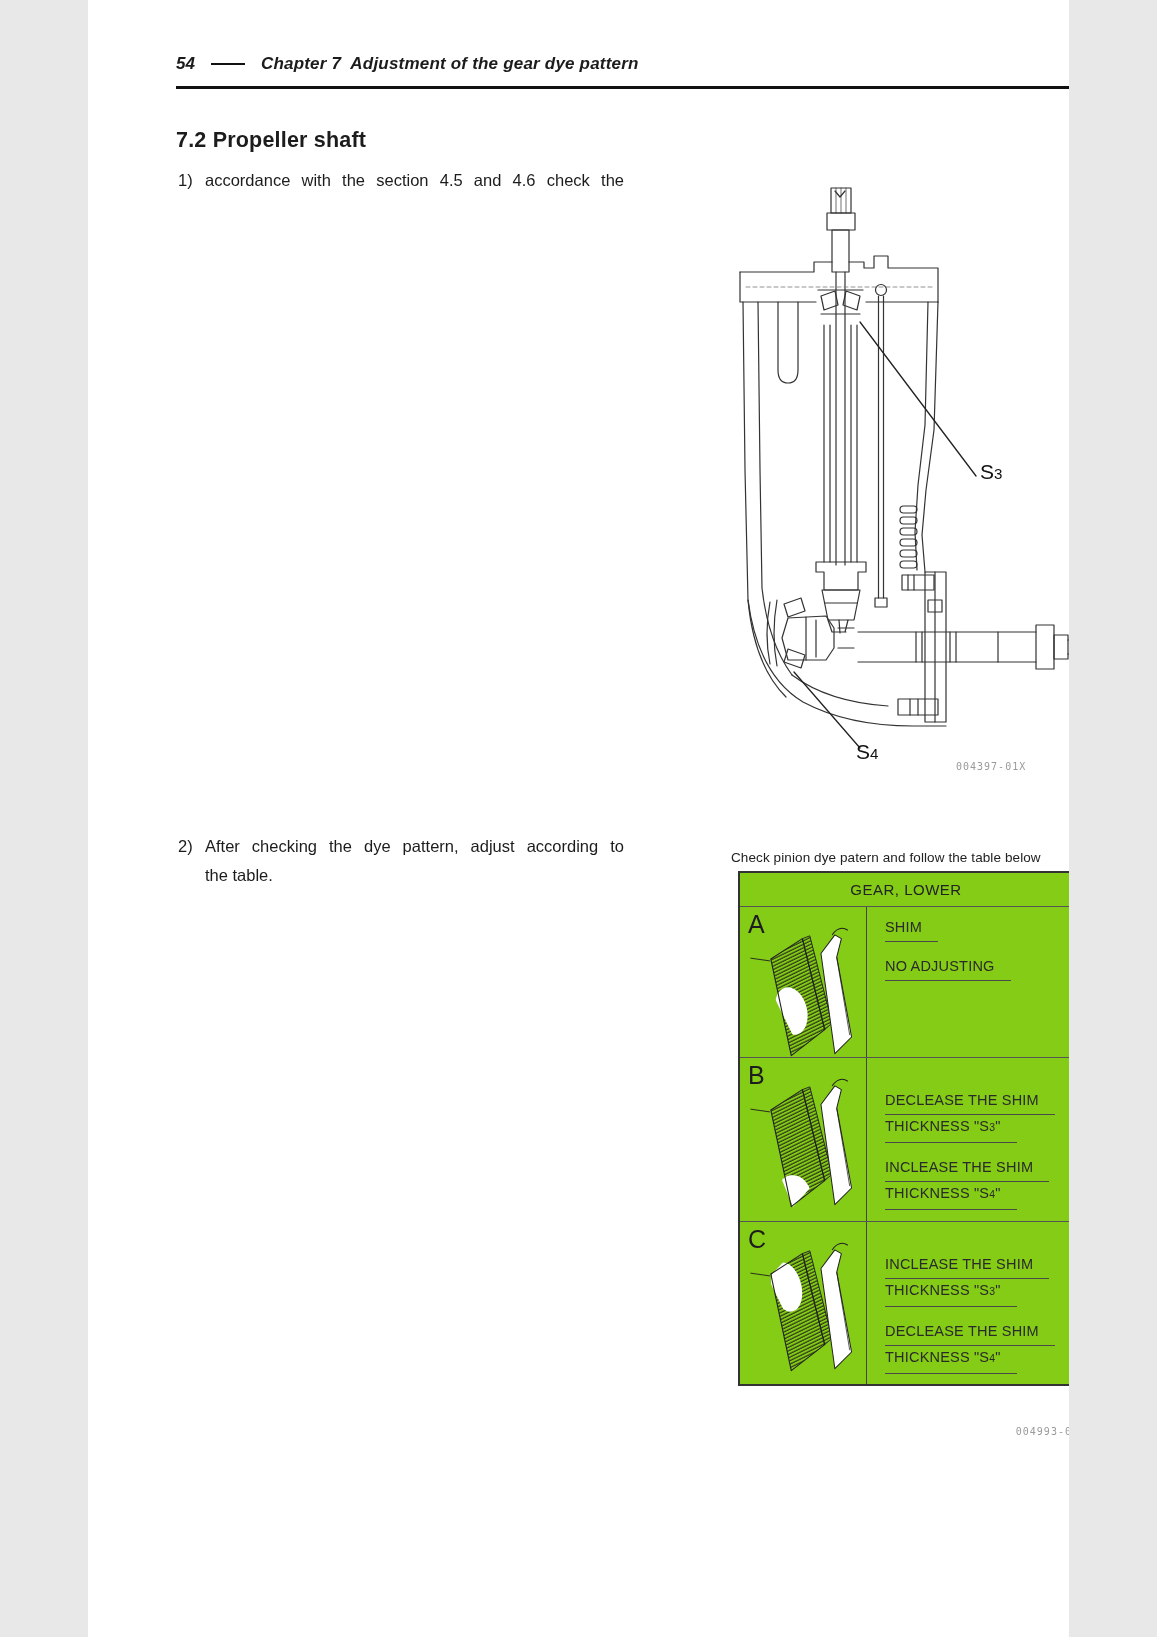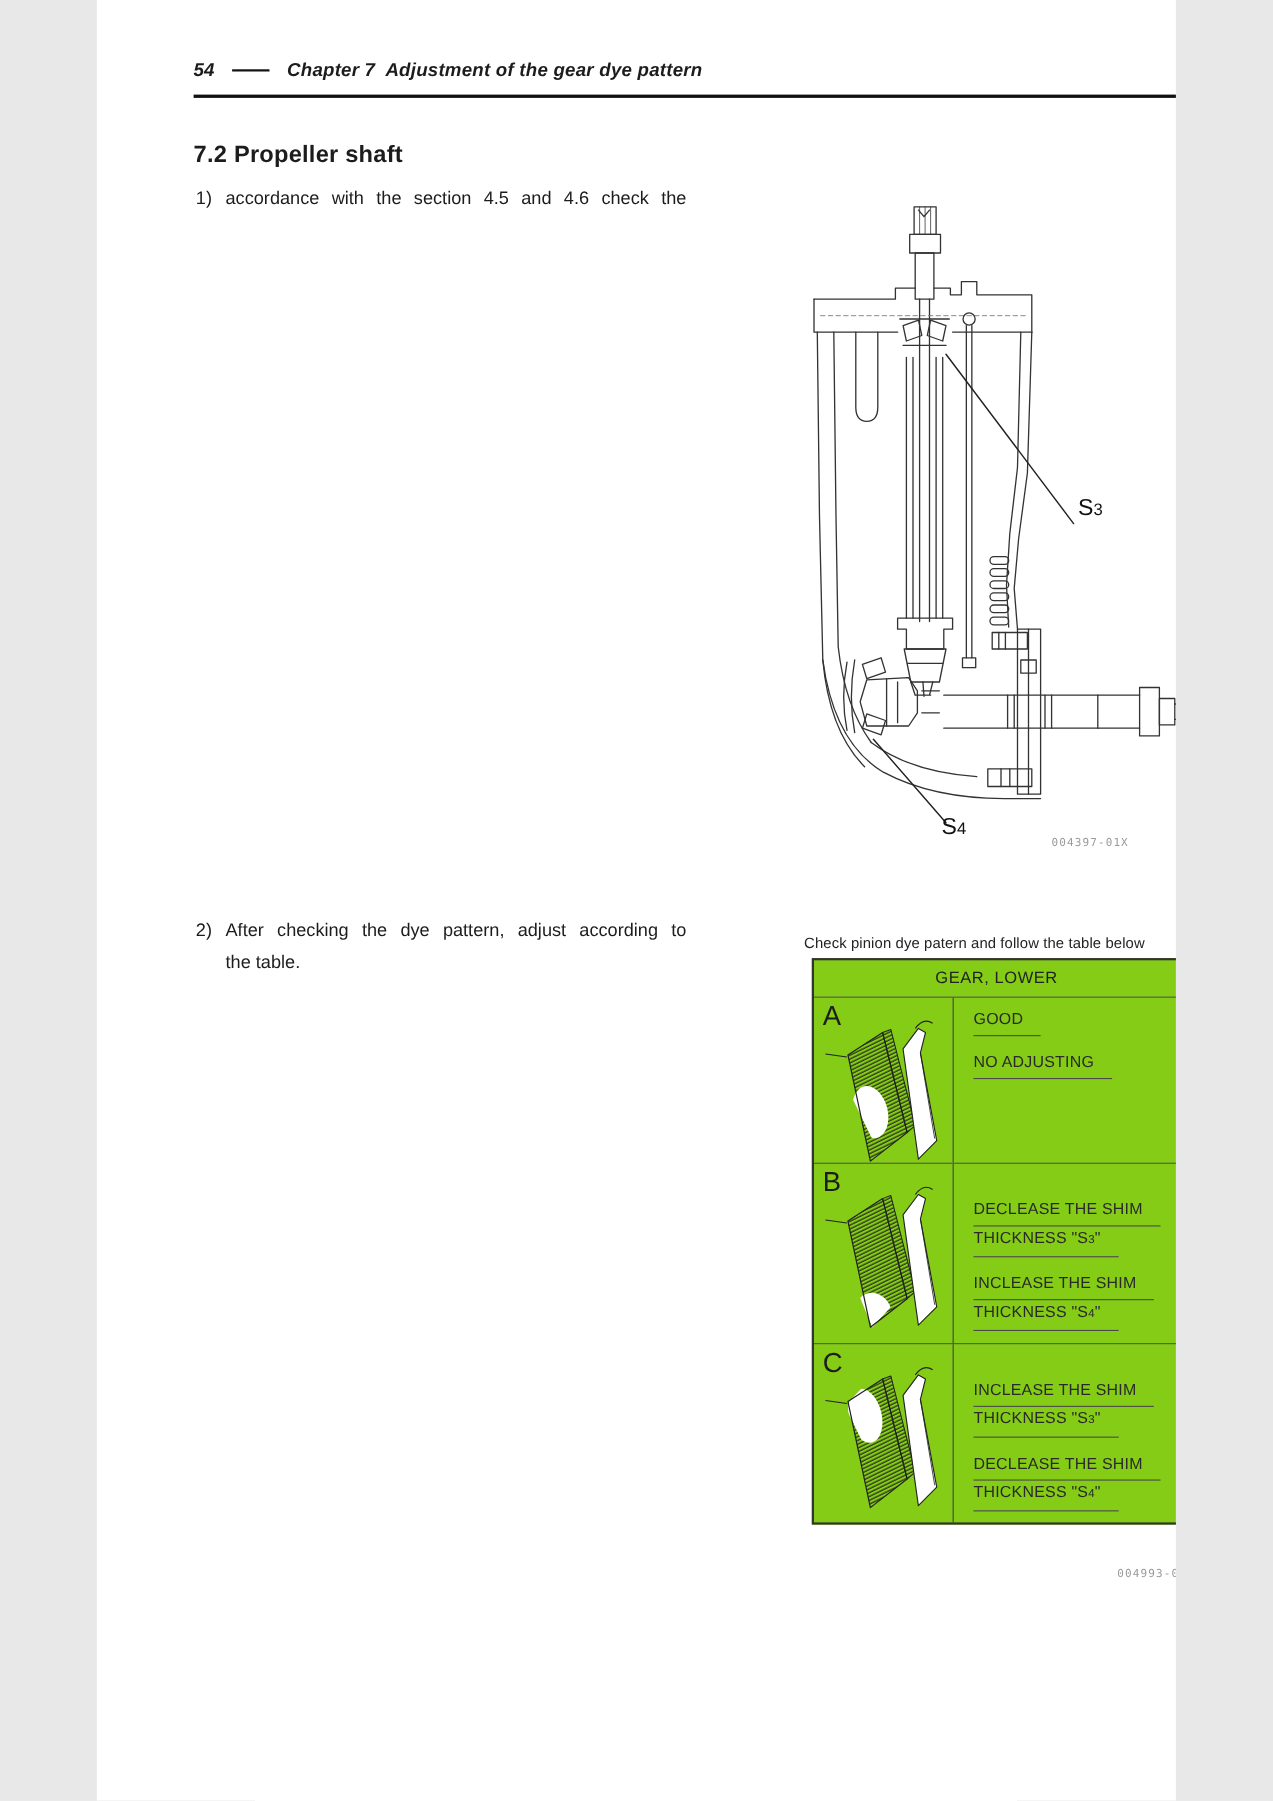--- a/index.html
+++ b/index.html
@@ -22,21 +22,21 @@
   .step .lines{width:419px;}
   .jline{text-align:justify; text-align-last:justify;}
   .lline{text-align:left;}
   .step1{left:90px; top:166px;}
   .step2{left:90px; top:832px;}
   .dig{font-size:.72em;}
   
   .figure{position:absolute; left:600px; top:170px; width:420px; height:640px;}
   .figure svg{position:absolute; left:0; top:0;}
   .fig-label{position:absolute; font-size:21px; color:#111;}
-  .fig-label-s3{left:292px; top:280px;}
+  .fig-label-s3{left:292px; top:290px;}
   .fig-label-s4{left:168px; top:570px;}
   .fig-code{position:absolute; left:268px; top:591px; font-family:"DejaVu Sans Mono", monospace;
             font-size:10px; color:#9a9a9a; letter-spacing:1px;}
   
   .tbl-caption{position:absolute; left:643px; top:850px; font-size:13.5px; color:#222; letter-spacing:.1px;}
   .dye-table{position:absolute; left:650px; top:871px; width:332px; border:2px solid #333; background:#84cc16;}
   .thead1{height:33px; border-bottom:1px solid #555; display:flex; align-items:center; justify-content:center;
           font-size:15px; letter-spacing:.5px; color:#222;}
   .thead2{height:33px; border-bottom:2px solid #8f8f8f; display:flex; font-size:14.5px; color:#222;}
   .thead2 .c1{width:127px; border-right:1px solid #444; display:flex; align-items:center; justify-content:center; letter-spacing:.3px;}
@@ -239,21 +239,21 @@
               <polygon points="30,42 64,20 88,118 52,146" stroke="#222" stroke-width="1.2"></polygon>
               <polygon points="64,20 72,17 96,111 88,118" fill="url(#hatch)" stroke="#222" stroke-width="1"></polygon>
               <path d="M84,36 L99,16 L106,20 L101,40 L117,126 L99,144 Z" fill="#fff" stroke="#222" stroke-width="1.1"></path>
               <path d="M101,40 L115,124" stroke="#222" stroke-width="0.8"></path>
               <path d="M96,16 Q104,5 113,11" stroke="#222" stroke-width="1.1"></path>
               <line x1="8" y1="41" x2="29" y2="44" stroke="#222" stroke-width="1"></line>
             </svg>
           </div>
           <div class="tcell acell">
             <div class="agroup">
-              <div><span class="uline">GOOD</span></div>
+              <div><span class="uline">SHIM</span></div>
             </div>
             <div class="agroup">
               <div><span class="uline">NO ADJUSTING</span></div>
             </div>
           </div>
         </div>
         <div class="trow row-b">
           <div class="tcell pcell">
             <span class="pletter">B</span>
             <svg width="116" height="146" viewBox="0 0 125 155" fill="none" stroke-linejoin="round">

